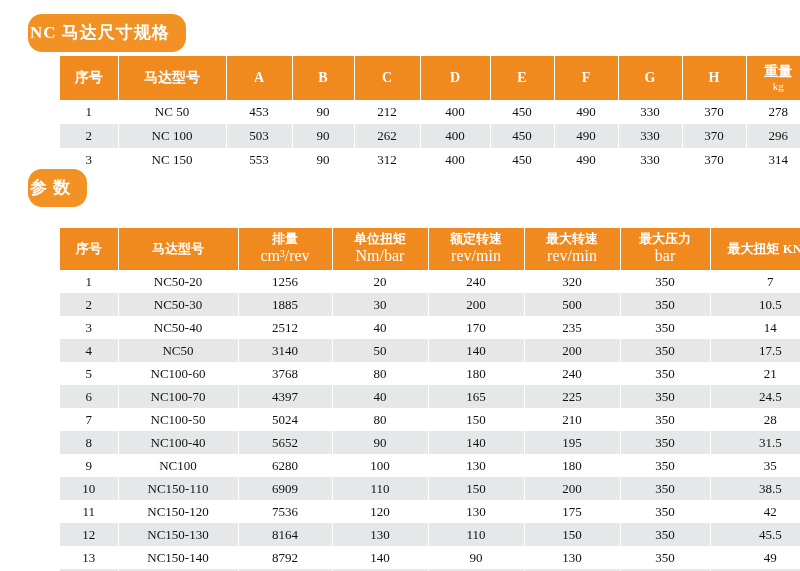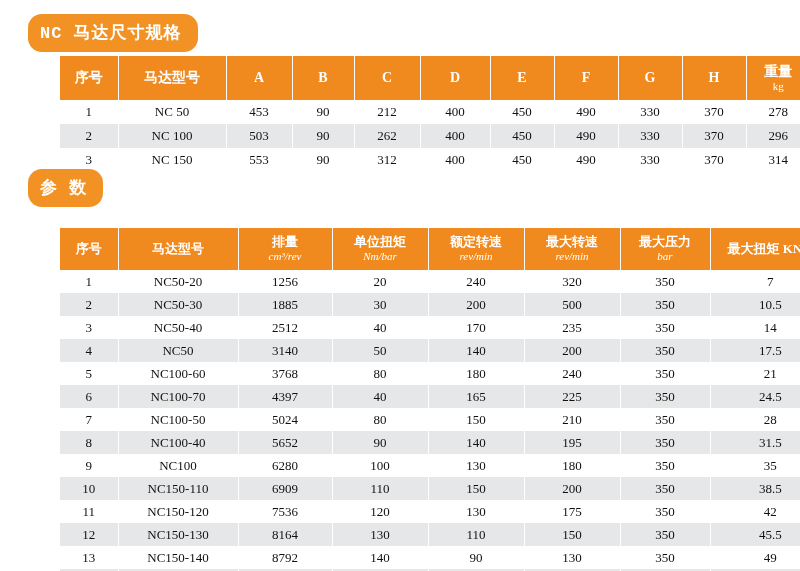--- a/index.html
+++ b/index.html
@@ -8,25 +8,25 @@
     background:#ffffff;
     font-family:"Liberation Serif", serif;
     color:#1a1a1a;
     position:relative;
     overflow:hidden;
   }
   .badge{
     display:inline-block;
     background:#f29124;
     color:#ffffff;
-    font-family:Liberation Mono, monospace;
+    font-family:Liberation Serif, serif;
     font-weight:bold;
     font-size:17px;
     letter-spacing:1px;
-    padding:7px 16px 8px 12px;
+    padding:7px 16px 8px 2px;
     border-radius:14px 14px 14px 14px;
   }
   .sec1-title{position:absolute;left:28px;top:14px;}
   .sec2-title{position:absolute;left:28px;top:169px;}
 
   table{
     border-collapse:collapse;
     font-size:13px;
   }
 
@@ -69,21 +69,21 @@
     color:#ffffff;
     font-weight:bold;
     font-size:13px;
     height:40px;
     vertical-align:middle;
     text-align:center;
     border-right:1px solid #ffffff;
     line-height:1.15;
   }
   .t2 thead th:last-child{border-right:none;}
-  .t2 thead th .sub{display:block;font-size:11px;font-weight:normal;font-family:"Liberation Serif",serif;font-style:italic;}
+  .t2 thead th .sub{display:block;font-size:16px;font-weight:normal;font-family:"Liberation Serif",serif;}
   .t2 tbody td{
     text-align:center;
     height:21px;
     font-size:13px;
     border-right:1px solid #ffffff;
     color:#111;
   }
   .t2 tbody td:last-child{border-right:none;}
   .t2 tbody tr.odd td{background:#ffffff;}
   .t2 tbody tr.even td{background:#e6e7e8;}

